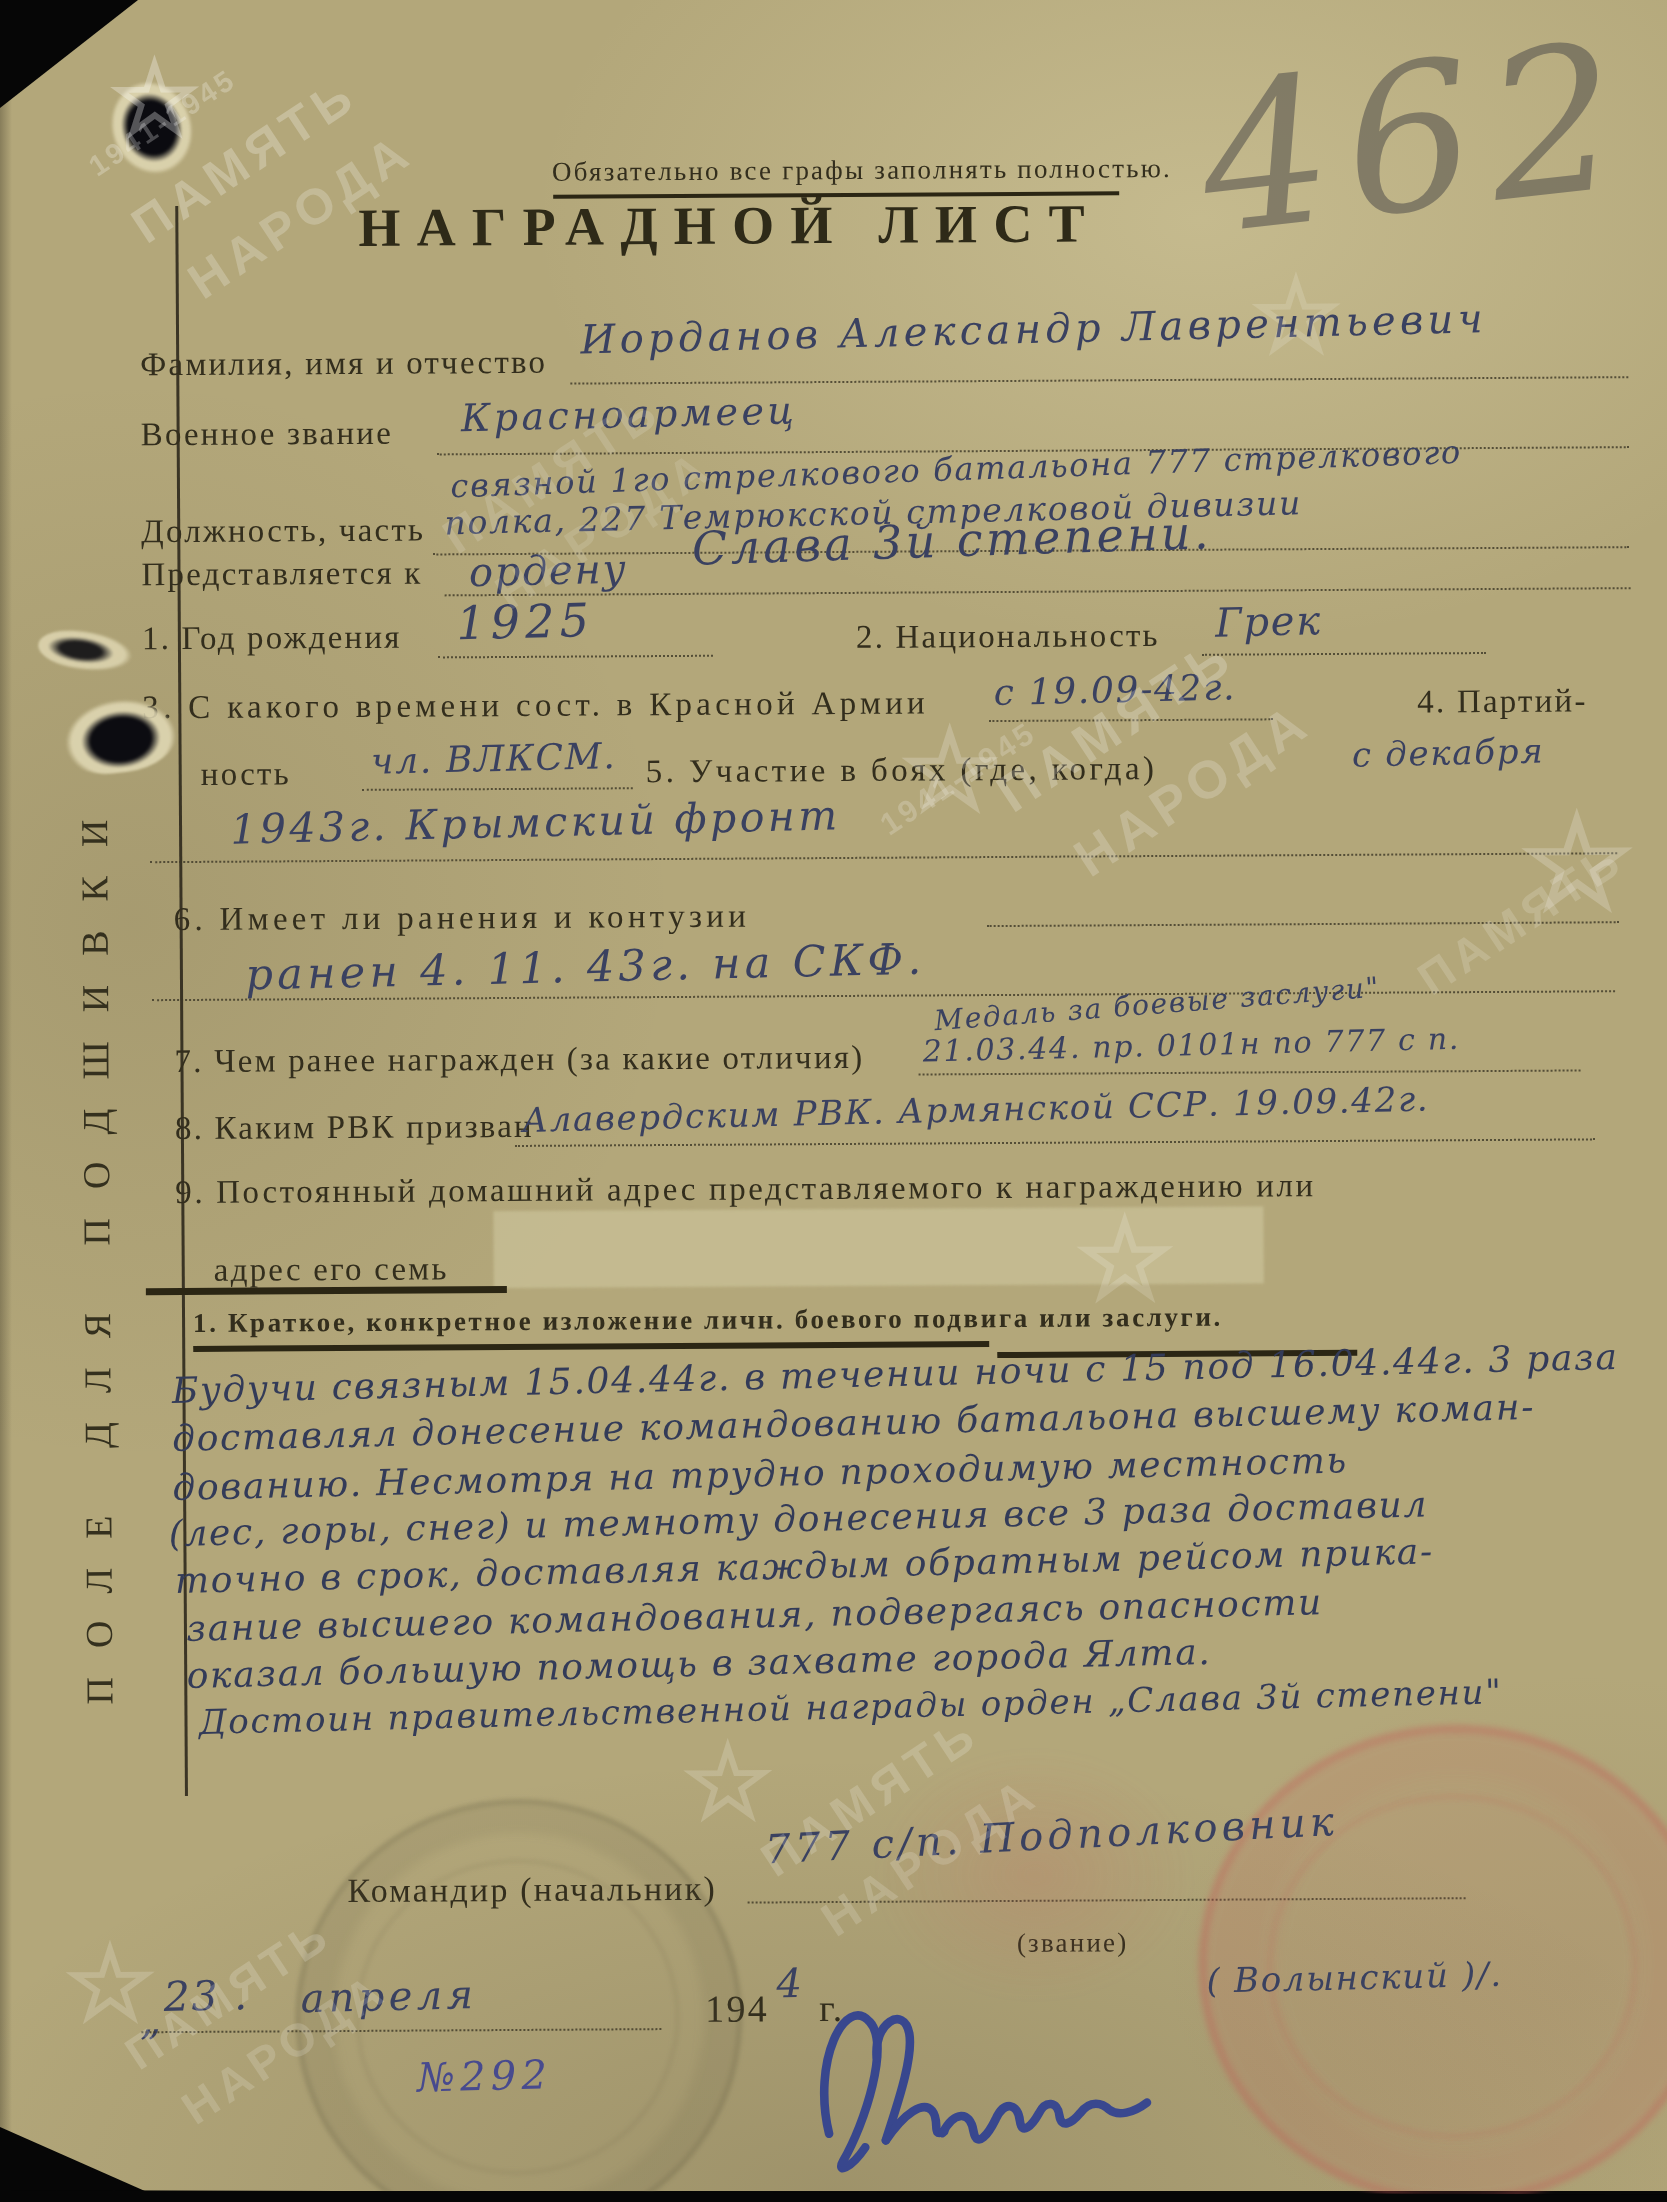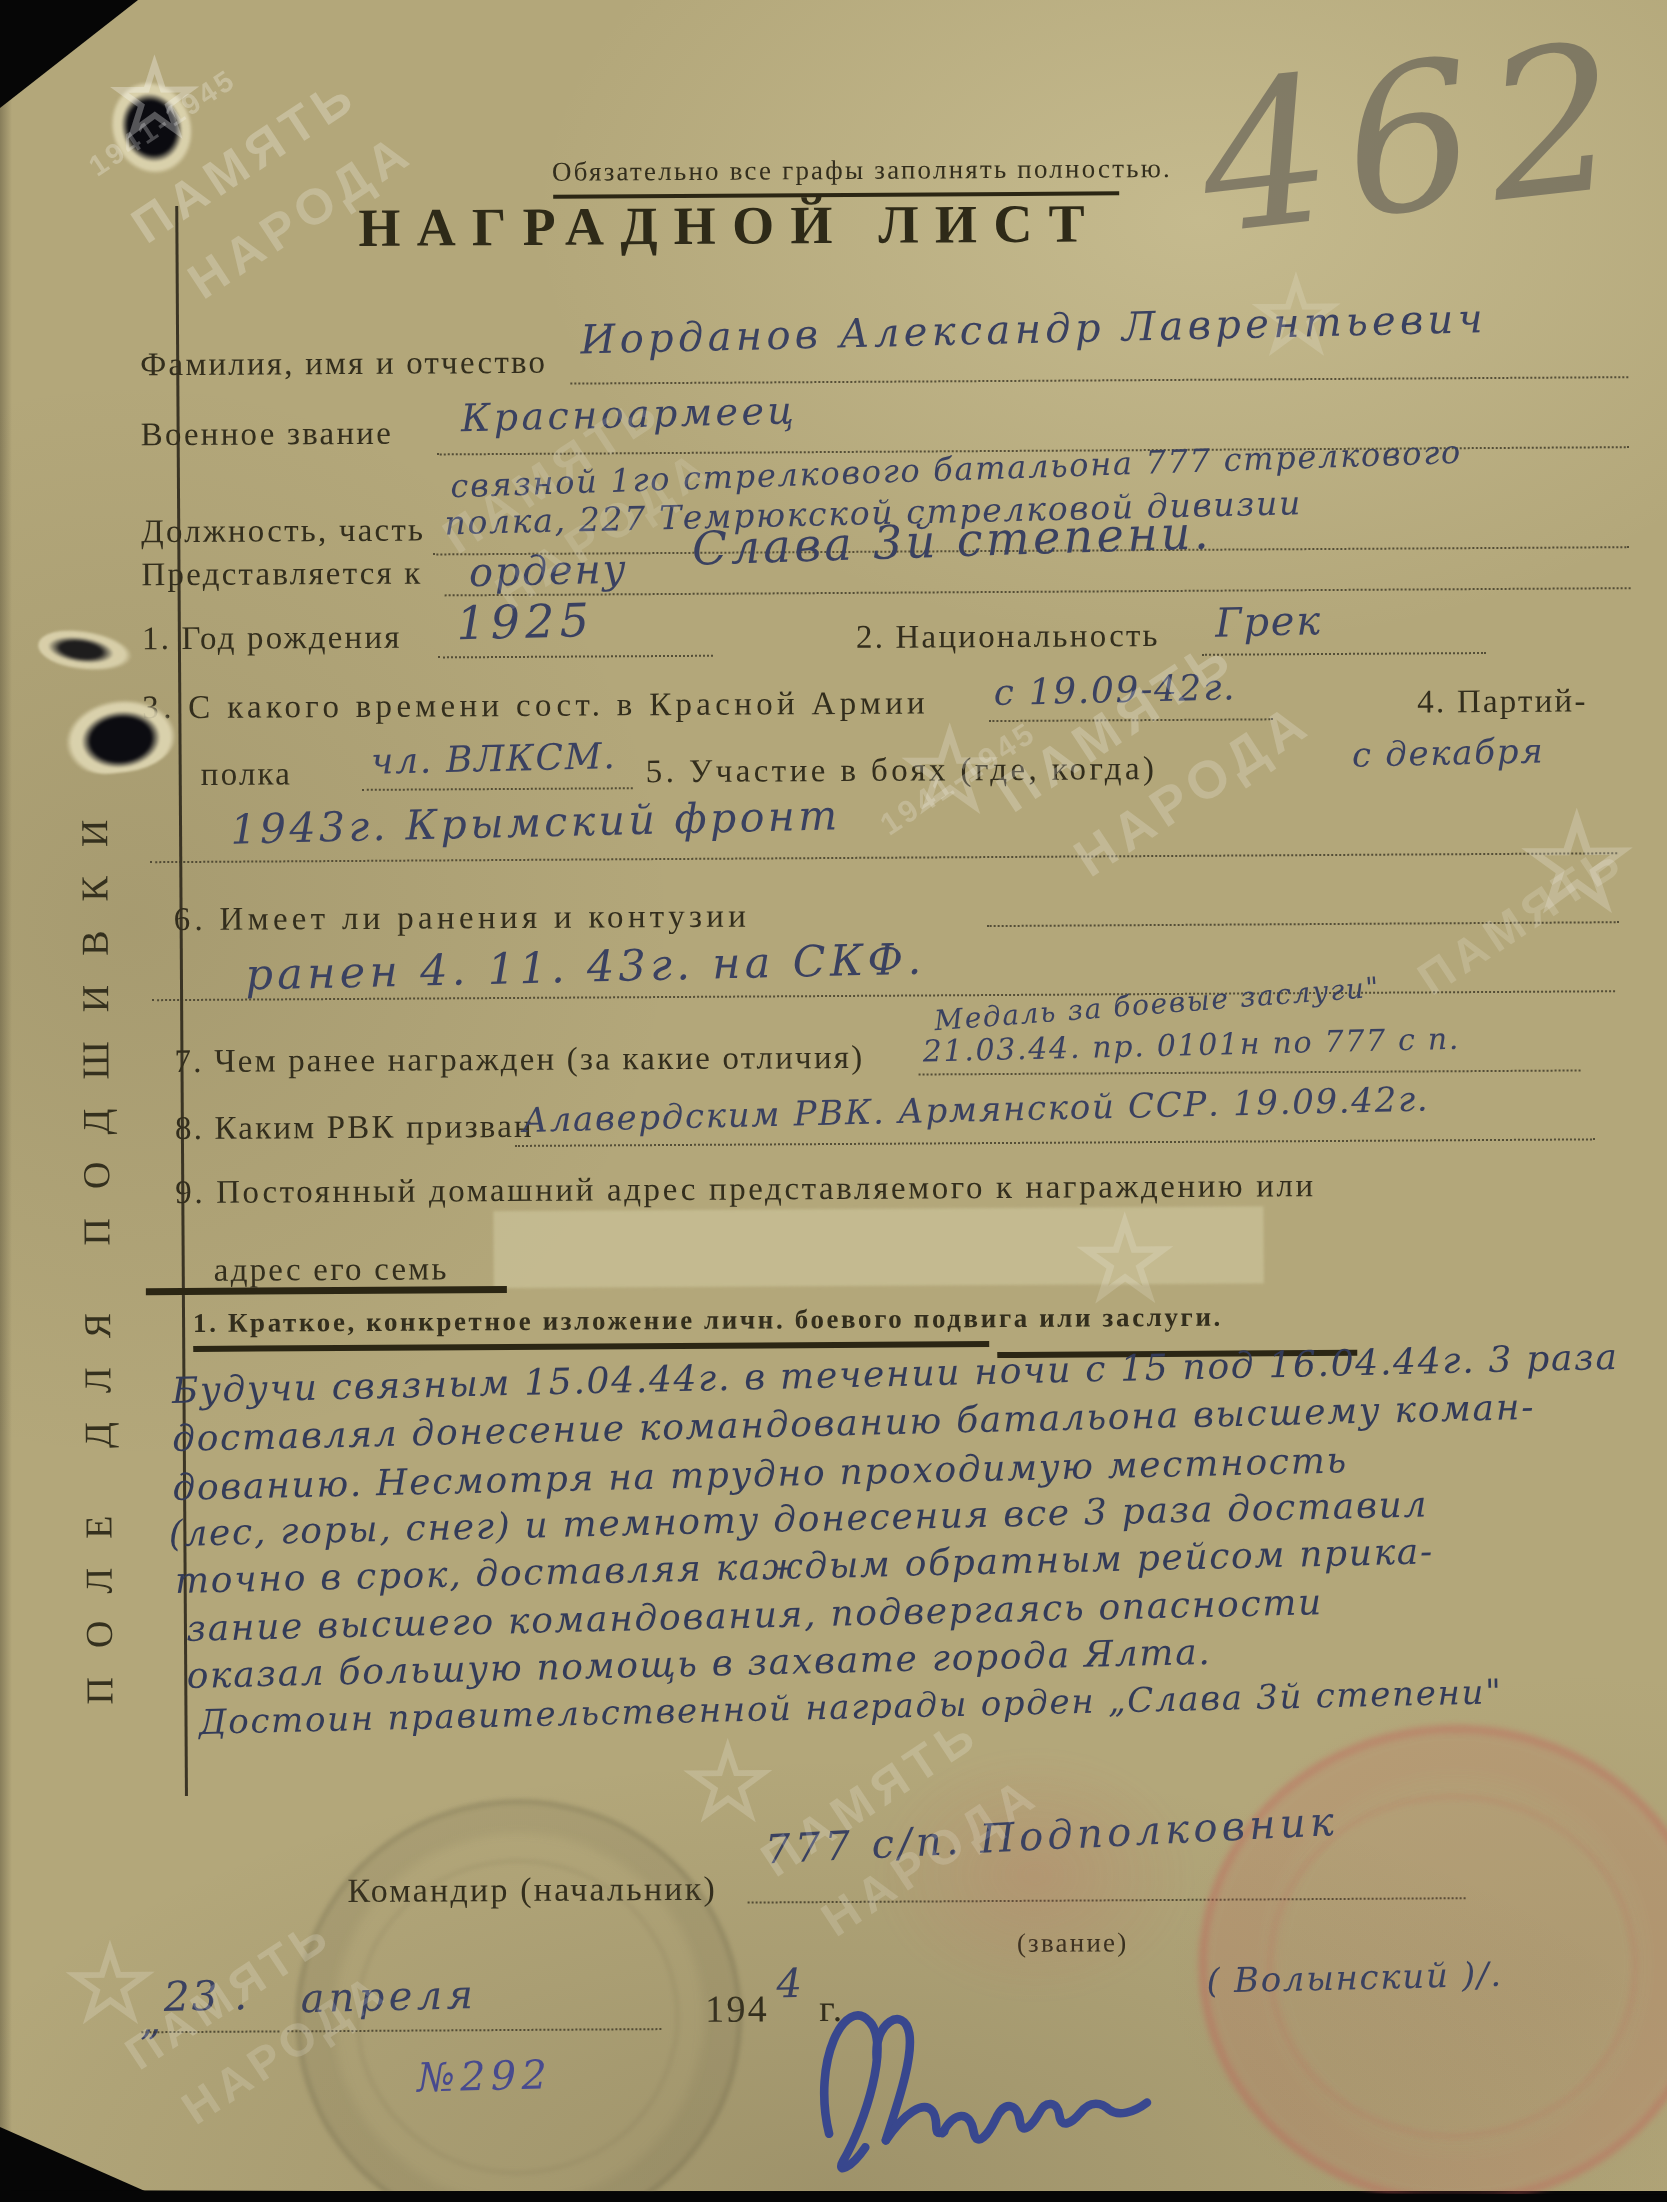--- a/index.html
+++ b/index.html
@@ -67,21 +67,21 @@
       <div class="hw" style="left:452px;top:594px;font-size:46px;letter-spacing:5.2px;">1925</div>
       <div class="dot" style="left:434px;top:654px;width:275px;"></div>
       <div class="pr" style="left:852px;top:619px;font-size:33px;">2. Национальность</div>
       <div class="hw" style="left:1211px;top:602px;font-size:40px;">Грек</div>
       <div class="dot" style="left:1198px;top:656px;width:284px;"></div>
 
       <div class="pr" style="left:138px;top:685px;font-size:33px;letter-spacing:4.3px;">3. С какого времени сост. в Красной Армии</div>
       <div class="hw" style="left:989px;top:673px;font-size:36px;">с 19.09-42г.</div>
       <div class="dot" style="left:985px;top:721px;width:284px;"></div>
       <div class="pr" style="left:1413px;top:687px;font-size:33px;">4. Партий-</div>
-      <div class="pr" style="left:196px;top:752px;font-size:33px;">полка</div>
+      <div class="pr" style="left:196px;top:752px;font-size:33px;">ность</div>
       <div class="hw" style="left:366px;top:738px;font-size:36px;">чл. ВЛКСМ.</div>
       <div class="dot" style="left:357px;top:786px;width:271px;"></div>
       <div class="pr" style="left:641px;top:752px;font-size:33px;letter-spacing:3.4px;">5. Участие в боях (где, когда)</div>
       <div class="hw" style="left:1347px;top:738px;font-size:34px;">с декабря</div>
       <div class="hw" style="left:225px;top:802px;font-size:41px;letter-spacing:3.4px;">1943г. Крымский фронт</div>
       <div class="dot" style="left:145px;top:857px;width:1467px;"></div>
 
       <div class="pr" style="left:168px;top:897px;font-size:33px;letter-spacing:4.3px;">6. Имеет ли ранения и контузии</div>
       <div class="dot" style="left:981px;top:926px;width:632px;"></div>
       <div class="hw" style="left:239px;top:946px;font-size:43px;letter-spacing:4.3px;">ранен 4. 11. 43г. на СКФ.</div>

